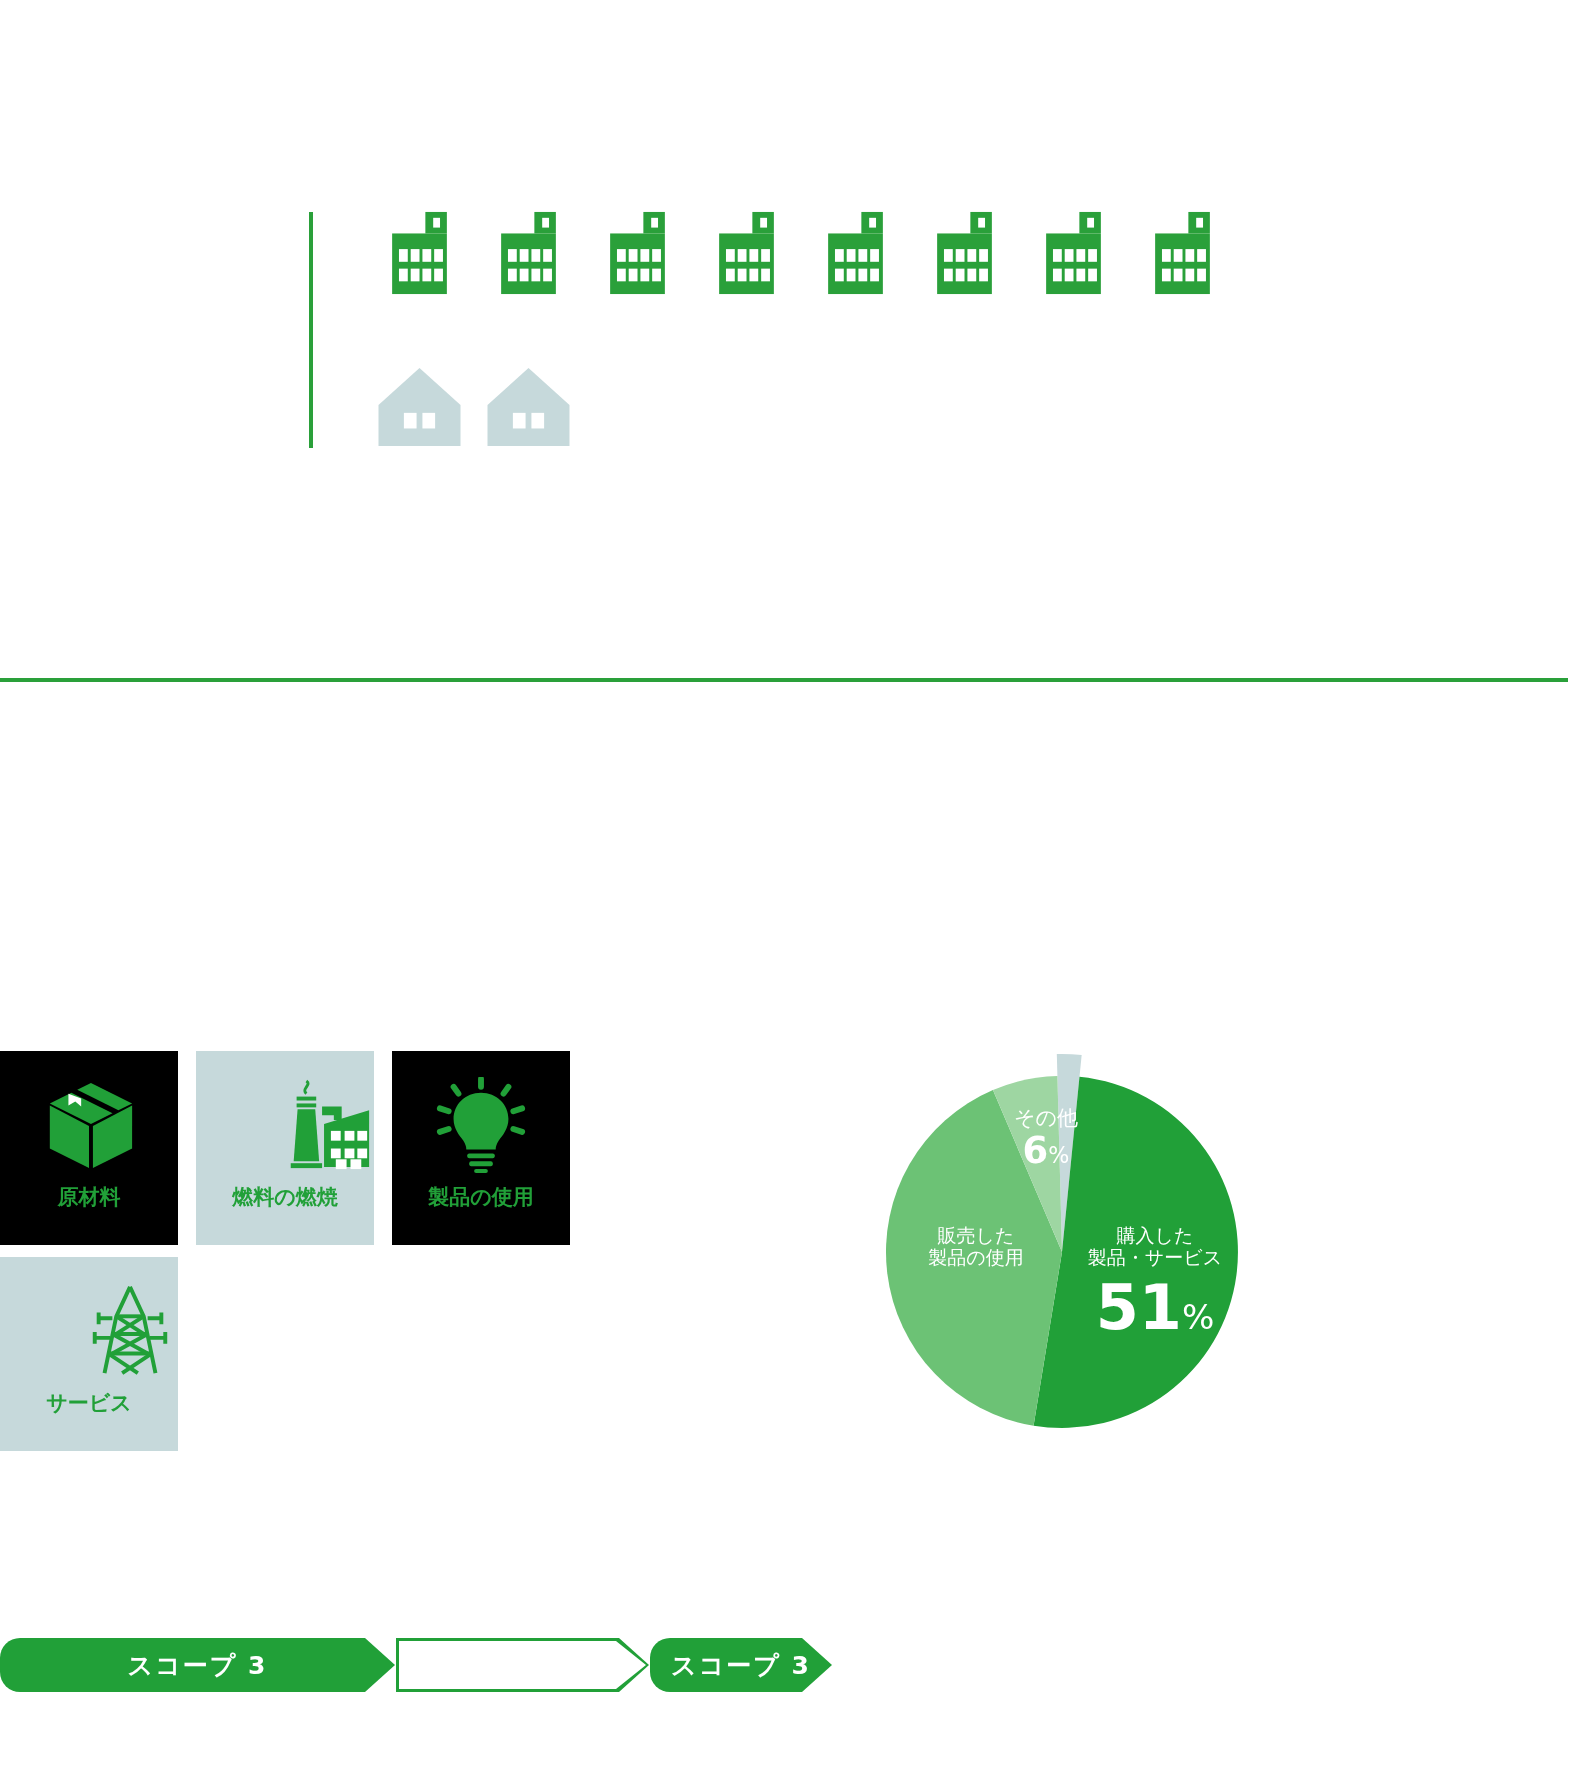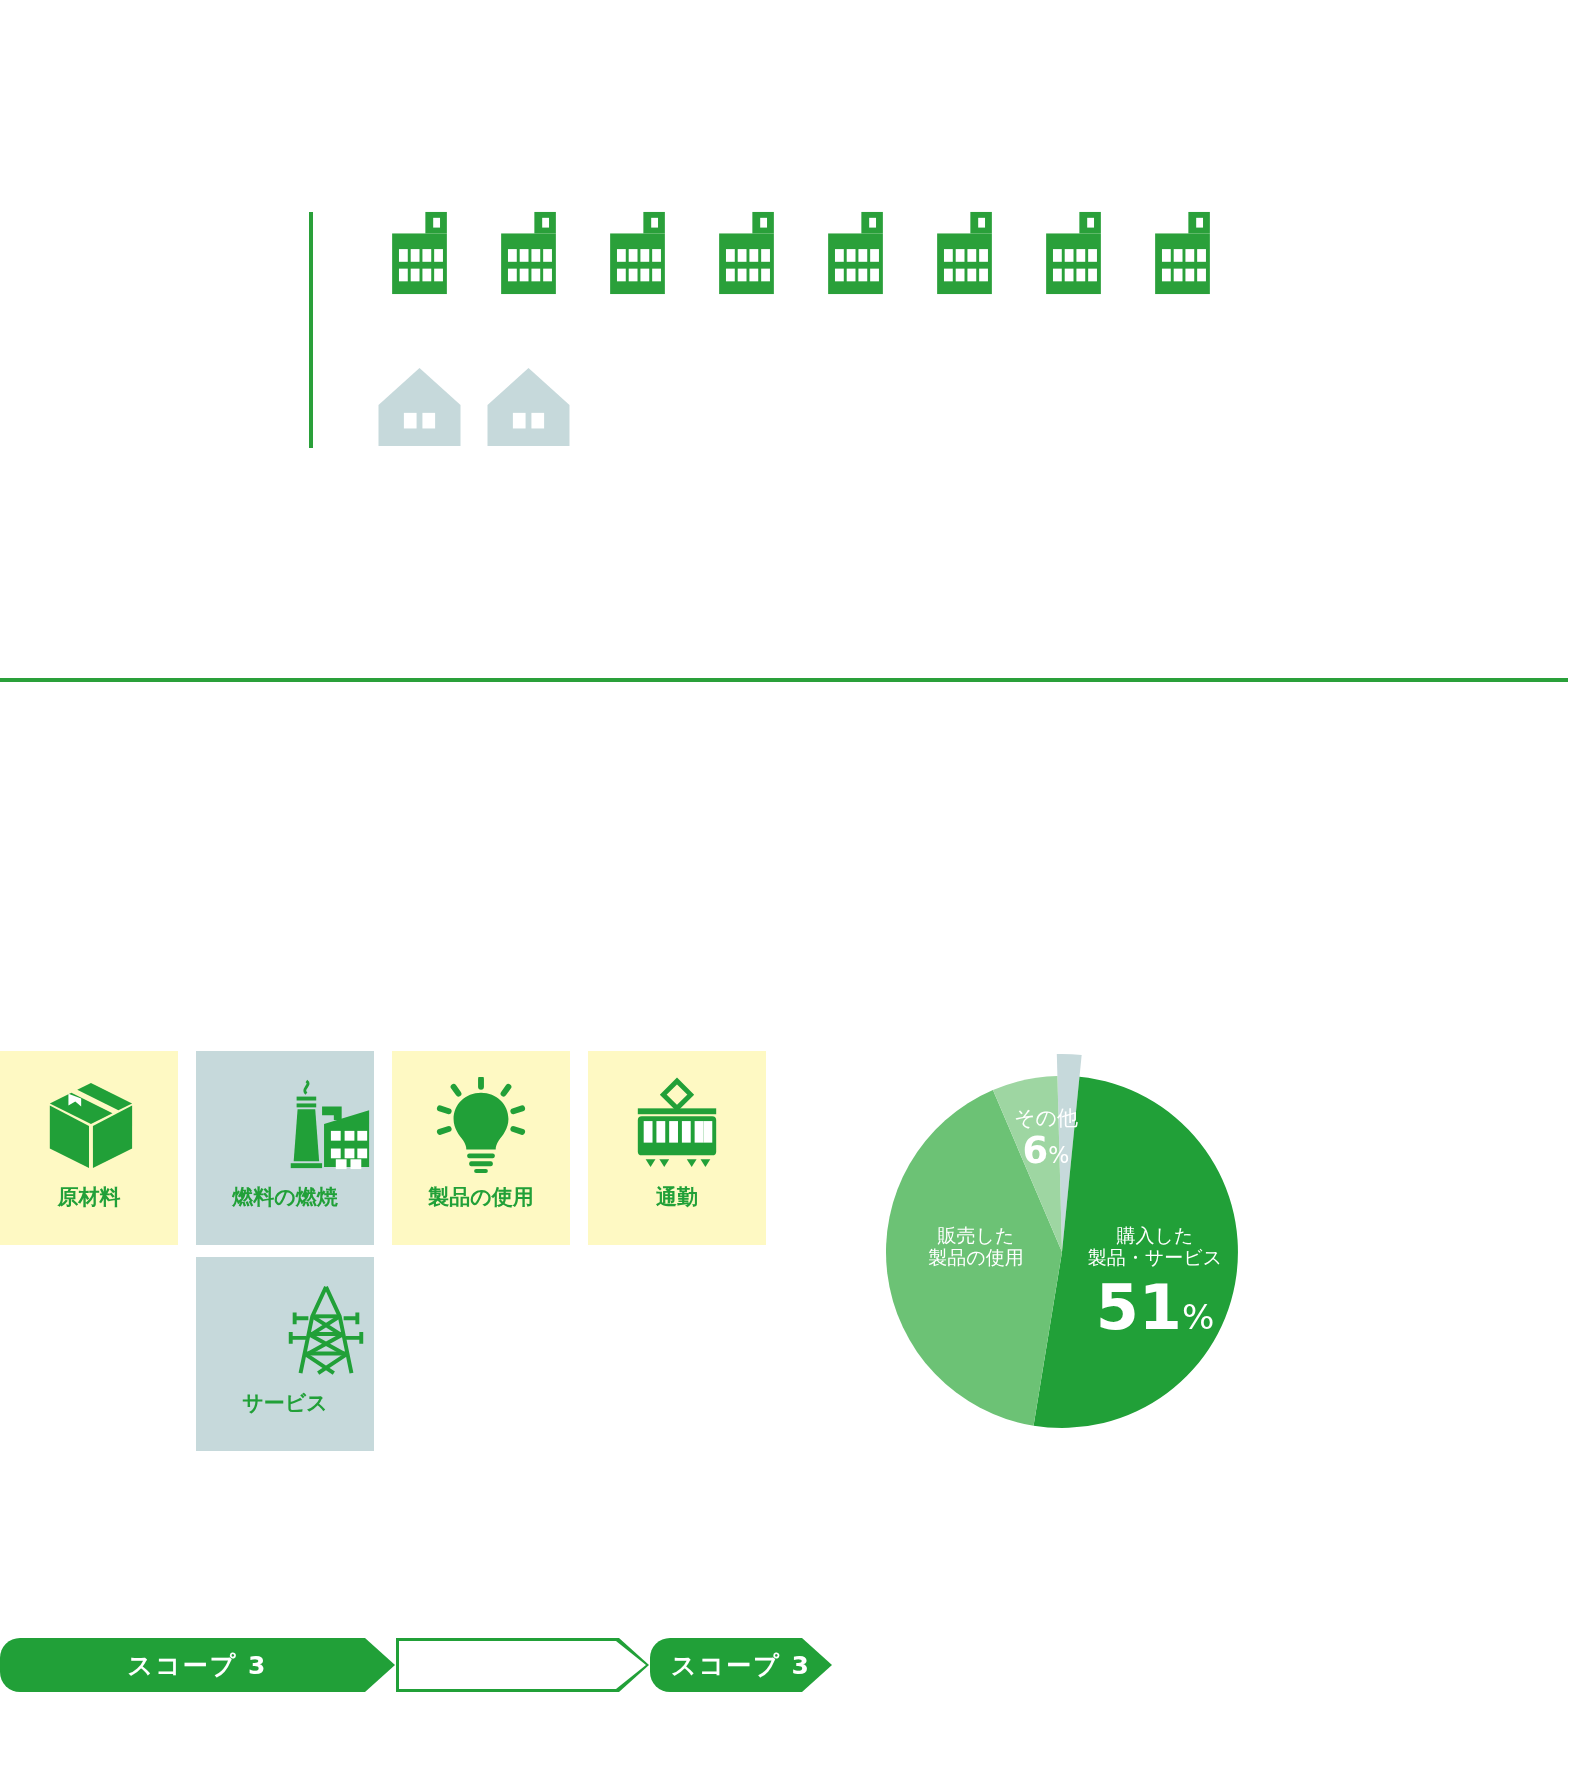--- a/index.html
+++ b/index.html
@@ -51,21 +51,21 @@
     column-gap: 18px;
     row-gap: 12px;
   }
   .card {
     position: relative;
     display: flex;
     flex-direction: column;
     align-items: center;
     justify-content: flex-start;
     padding-top: 26px;
-    background: #fef9c3;
+    background: #000000;
   }
   .card.alt { background: #c6d9db; align-items: flex-end; }
   .card.blank { background: transparent; }
   .card .ic { width: 96px; height: 96px; display:block; }
   .card .lbl {
     position: absolute;
     bottom: 34px;
     left: 0; right: 0;
     text-align: center;
     color: #21a038;
@@ -319,40 +319,20 @@
           <line x1="48" y1="2" x2="48" y2="10" stroke="#21a038" stroke-width="6" stroke-linecap="round"></line>
           <line x1="20" y1="10" x2="25" y2="17" stroke="#21a038" stroke-width="6" stroke-linecap="round"></line>
           <line x1="6" y1="32" x2="15" y2="35" stroke="#21a038" stroke-width="6" stroke-linecap="round"></line>
           <line x1="6" y1="56" x2="15" y2="53" stroke="#21a038" stroke-width="6" stroke-linecap="round"></line>
           <line x1="76" y1="10" x2="71" y2="17" stroke="#21a038" stroke-width="6" stroke-linecap="round"></line>
           <line x1="90" y1="32" x2="81" y2="35" stroke="#21a038" stroke-width="6" stroke-linecap="round"></line>
           <line x1="90" y1="56" x2="81" y2="53" stroke="#21a038" stroke-width="6" stroke-linecap="round"></line>
         </svg>
         <div class="lbl">製品の使用</div>
       </div>
-      <div class="card">
-        <svg class="ic" viewBox="0 0 96 98">
-          <g fill="#21a038">
-            <path d="M48 4 L62 18 L48 32 L34 18 Z" fill="none" stroke="#21a038" stroke-width="5"></path>
-            <rect x="8" y="32" width="80" height="6"></rect>
-            <rect x="8" y="40" width="80" height="40" rx="4"></rect>
-            <rect x="14" y="45" width="9" height="22" fill="#fff"></rect>
-            <rect x="27" y="45" width="9" height="22" fill="#fff"></rect>
-            <rect x="40" y="45" width="9" height="22" fill="#fff"></rect>
-            <rect x="53" y="45" width="9" height="22" fill="#fff"></rect>
-            <rect x="66" y="45" width="9" height="22" fill="#fff"></rect>
-            <rect x="75" y="45" width="9" height="22" fill="#fff"></rect>
-            <path d="M16 84 l10 0 l-5 8 Z"></path>
-            <path d="M30 84 l10 0 l-5 8 Z"></path>
-            <path d="M58 84 l10 0 l-5 8 Z"></path>
-            <path d="M72 84 l10 0 l-5 8 Z"></path>
-          </g>
-        </svg>
-        <div class="lbl">通勤</div>
-      </div>
       <div class="card blank"></div>
       <div class="card alt">
         <svg class="ic" viewBox="0 0 96 98">
           <g>
             <path d="M48 4 L34 34 L22 92" stroke="#21a038" stroke-width="4" fill="none"></path>
             <path d="M48 4 L62 34 L74 92" stroke="#21a038" stroke-width="4" fill="none"></path>
             <path d="M34 34 L62 34" stroke="#21a038" stroke-width="4" fill="none"></path>
             <path d="M30 52 L66 52" stroke="#21a038" stroke-width="4" fill="none"></path>
             <path d="M26 72 L70 72" stroke="#21a038" stroke-width="4" fill="none"></path>
             <path d="M34 34 L62 52 M62 34 L34 52" stroke="#21a038" stroke-width="4" fill="none"></path>

